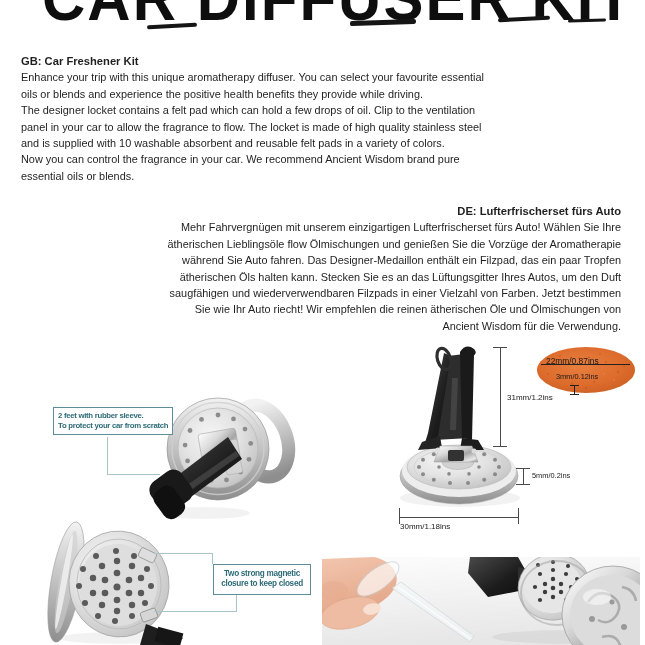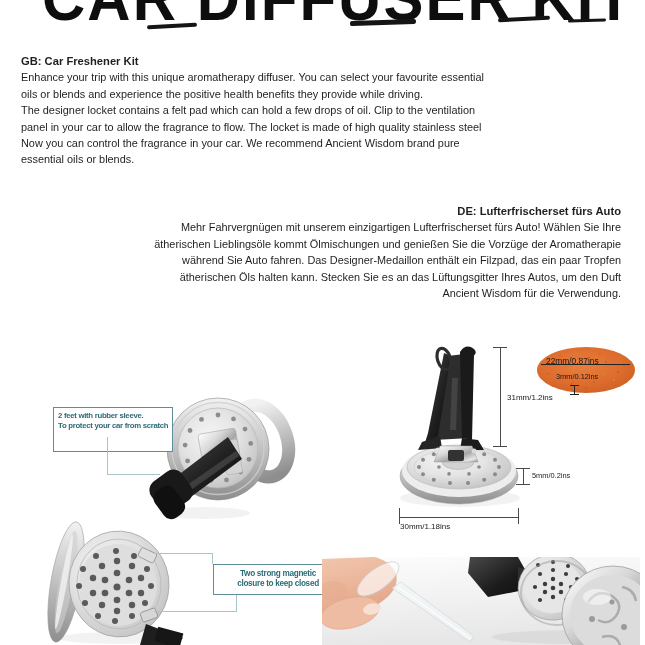--- a/index.html
+++ b/index.html
@@ -21,22 +21,22 @@
   .tsec{position:absolute;left:21px;width:600px;font-size:10.9px;line-height:16.4px;
         letter-spacing:0px;color:#1f1f1f;}
   .gb{top:53px;}
   .de{top:203px;text-align:right;}
   .tsec .h{font-weight:bold;font-size:11.2px;}
   .ln{white-space:nowrap;}
 
   
   .callout{position:absolute;border:1px solid #5d8d99;background:#fff;color:#2d6b77;
            font-weight:bold;font-size:7.8px;line-height:9.8px;letter-spacing:-0.3px;}
-  .co1{left:53px;top:407px;width:112px;padding:3px 2px 20px 4px;}
-  .co2{left:213px;top:564px;width:90px;padding:4px 19px;text-align:center;font-size:8.2px;line-height:10.4px;}
+  .co1{left:53px;top:407px;width:112px;padding:3px 2px 3px 4px;}
+  .co2{left:213px;top:564px;width:90px;padding:4px 3px;text-align:center;font-size:8.2px;line-height:10.4px;}
   .cline{position:absolute;background:#a9c4c9;}
 
   
   .mline{position:absolute;background:#4a4a4a;}
   .mlabel{position:absolute;font-size:8px;color:#1a1a1a;white-space:nowrap;}
   .mlabel.small{font-size:7.4px;}
   .center{text-align:left;}
 </style>
 </head>
 <body>
@@ -48,30 +48,33 @@
   <div class="tdash d2"></div>
   <div class="tdash d3"></div>
   <div class="tdash d4"></div>
 
   <section class="tsec gb">
     <div class="h">GB: Car Freshener Kit</div>
     <div class="ln">Enhance your trip with this unique aromatherapy diffuser. You can select your favourite essential</div>
     <div class="ln">oils or blends and experience the positive health benefits they provide while driving.</div>
     <div class="ln">The designer locket contains a felt pad which can hold a few drops of oil. Clip to the ventilation</div>
     <div class="ln">panel in your car to allow the fragrance to flow. The locket is made of high quality stainless steel</div>
+    <div class="ln">and is supplied with 10 washable absorbent and reusable felt pads in a variety of colors.</div>
     <div class="ln">Now you can control the fragrance in your car. We recommend Ancient Wisdom brand pure</div>
     <div class="ln">essential oils or blends.</div>
   </section>
 
   <section class="tsec de">
     <div class="h">DE: Lufterfrischerset fürs Auto</div>
     <div class="ln">Mehr Fahrvergnügen mit unserem einzigartigen Lufterfrischerset fürs Auto! Wählen Sie Ihre</div>
-    <div class="ln">ätherischen Lieblingsöle kommt Ölmischungen und genießen Sie die Vorzüge der Aromatherapie</div>
+    <div class="ln">ätherischen Lieblingsöle flow Ölmischungen und genießen Sie die Vorzüge der Aromatherapie</div>
     <div class="ln">während Sie Auto fahren. Das Designer-Medaillon enthält ein Filzpad, das ein paar Tropfen</div>
     <div class="ln">ätherischen Öls halten kann. Stecken Sie es an das Lüftungsgitter Ihres Autos, um den Duft</div>
+    <div class="ln">saugfähigen und wiederverwendbaren Filzpads in einer Vielzahl von Farben. Jetzt bestimmen</div>
+    <div class="ln">Sie wie Ihr Auto riecht! Wir empfehlen die reinen ätherischen Öle und Ölmischungen von</div>
     <div class="ln">Ancient Wisdom für die Verwendung.</div>
   </section>
 
   <svg class="abs" style="left:140px;top:385px;" width="170" height="140" viewBox="0 0 170 140">
     <defs>
       <linearGradient id="gChrome" x1="0" y1="0" x2="1" y2="1">
         <stop offset="0" stop-color="#ffffff"></stop>
           <stop offset="0.35" stop-color="#d9d9d9"></stop>
         <stop offset="0.6" stop-color="#a6a6a6"></stop>
           <stop offset="0.85" stop-color="#e8e8e8"></stop>

